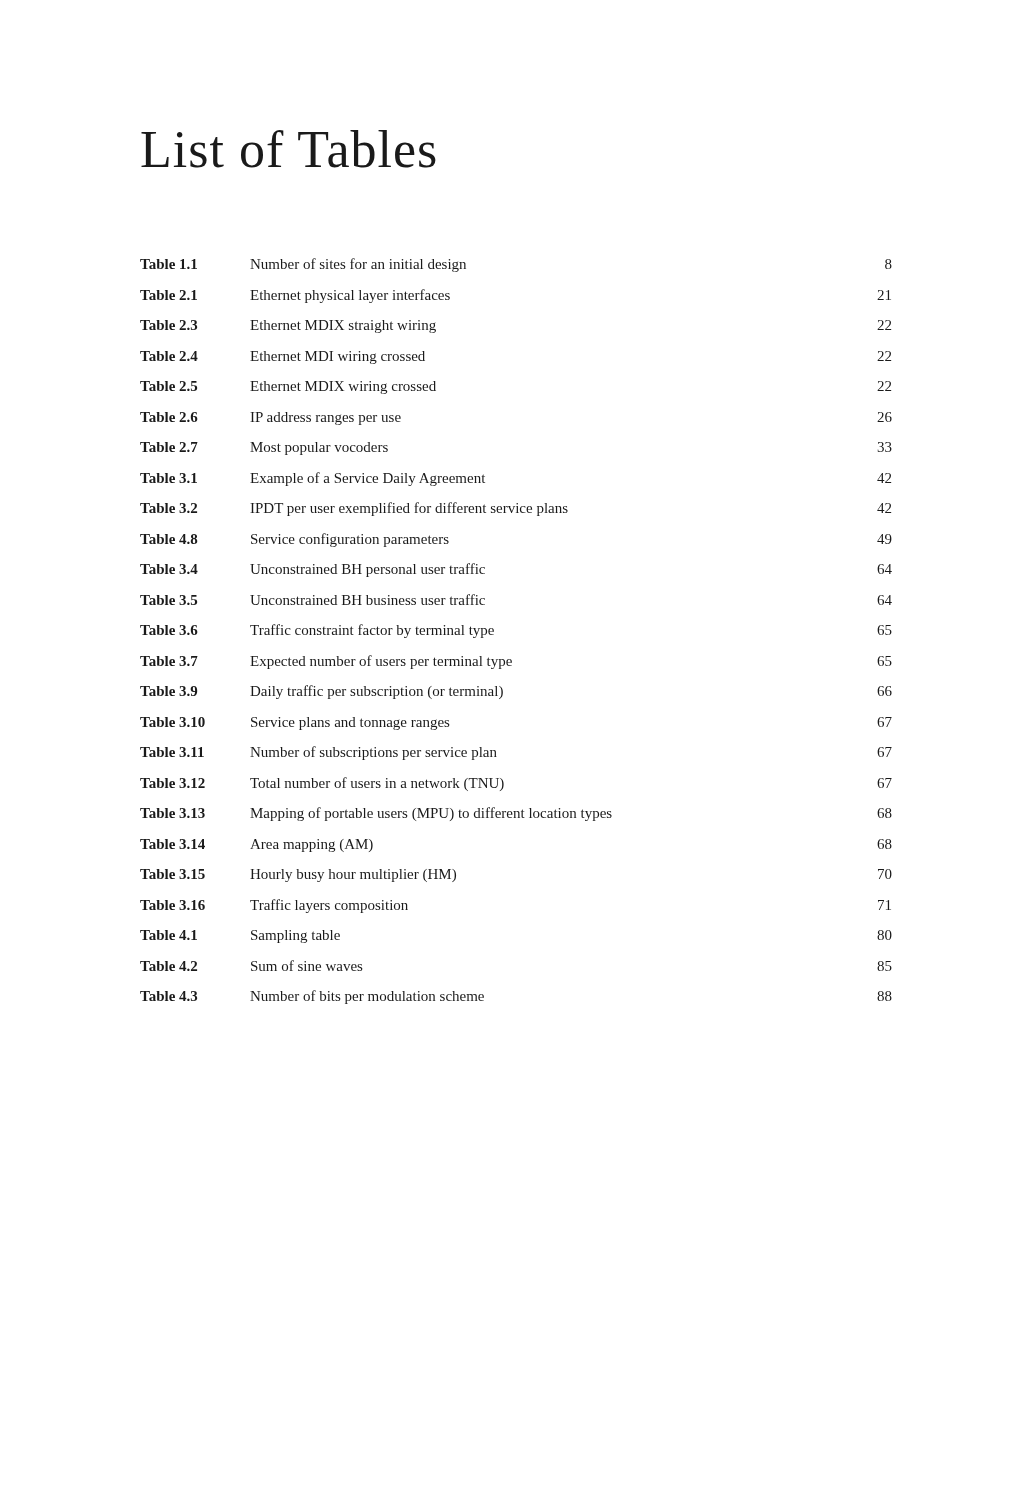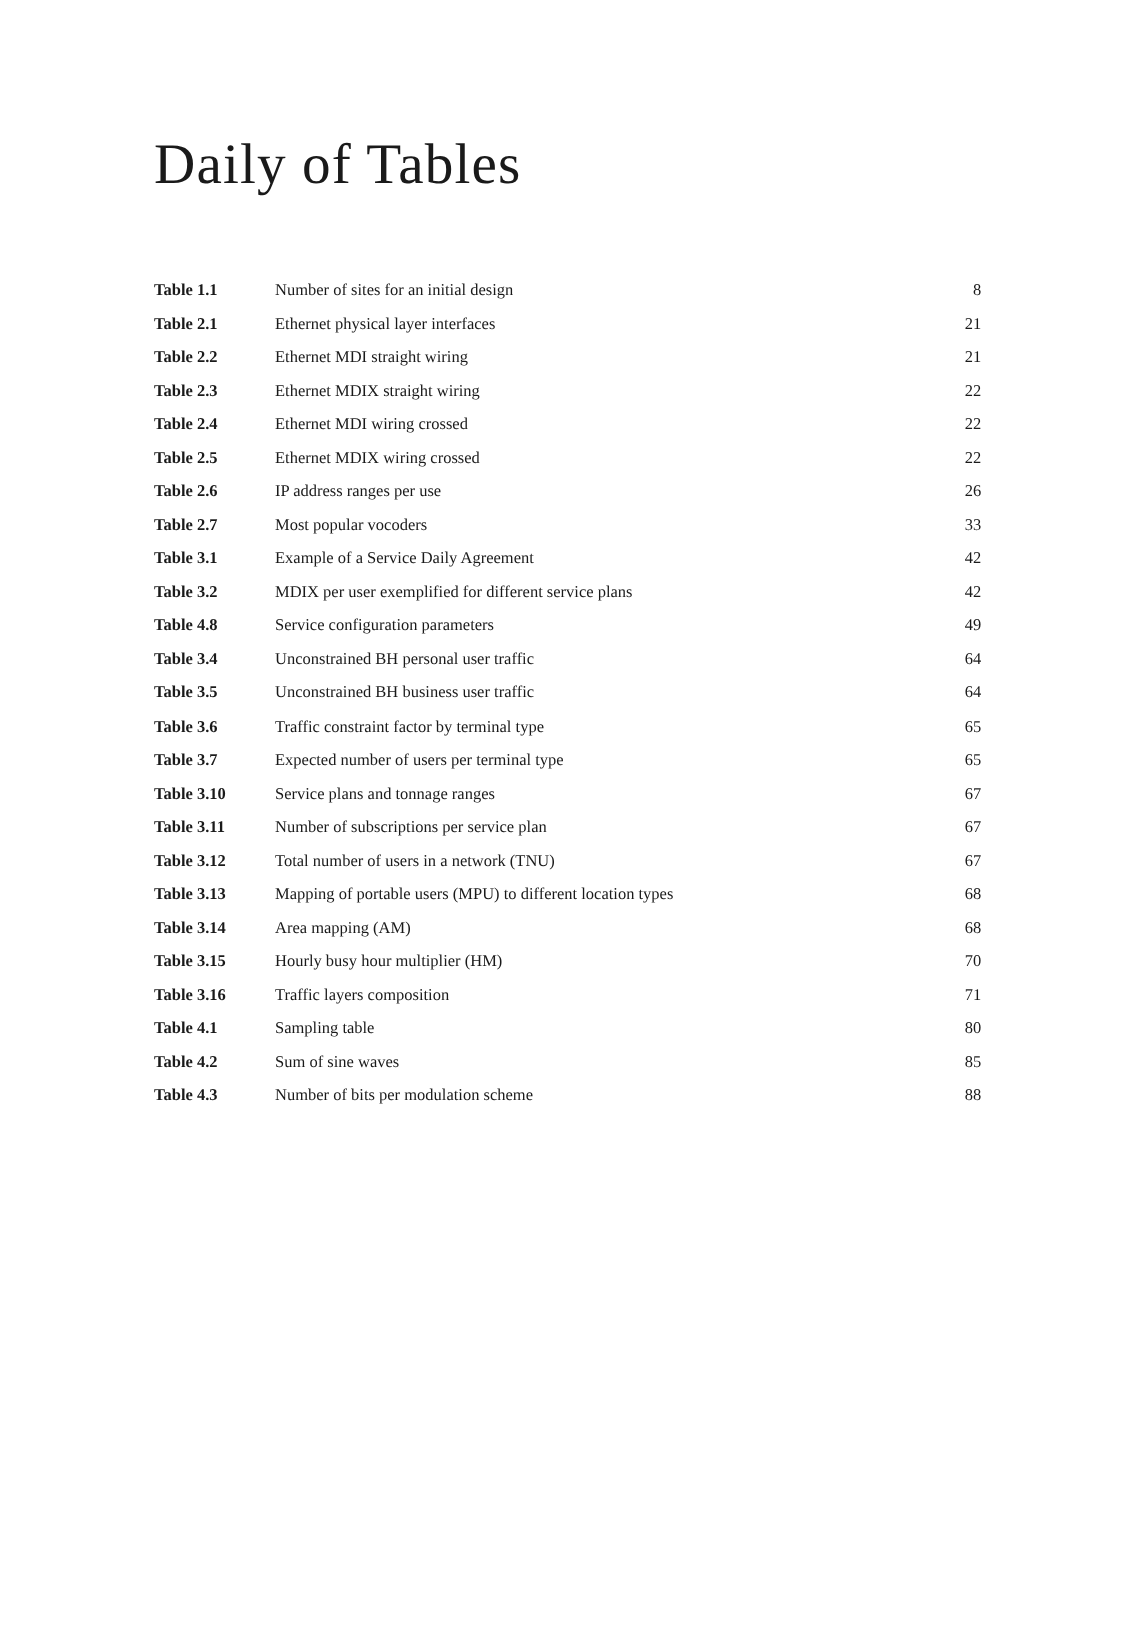--- a/index.html
+++ b/index.html
@@ -55,37 +55,32 @@
     .toc-page {
       text-align: right;
       white-space: nowrap;
       padding-left: 20px;
       min-width: 30px;
     }
   </style>
 </head>
 <body>
 
-<h1 class="page-title">Daily of Tables</h1>
+<h1 class="page-title">List of Tables</h1>
 
 <table class="toc-table">
   <tbody id="toc-body">
   <tr>
         <td class="toc-label">Table 1.1</td>
         <td class="toc-description">Number of sites for an initial design</td>
         <td class="toc-page">8</td>
       </tr>
       <tr>
         <td class="toc-label">Table 2.1</td>
         <td class="toc-description">Ethernet physical layer interfaces</td>
-        <td class="toc-page">21</td>
-      </tr>
-      <tr>
-        <td class="toc-label">Table 2.2</td>
-        <td class="toc-description">Ethernet MDI straight wiring</td>
         <td class="toc-page">21</td>
       </tr>
       <tr>
         <td class="toc-label">Table 2.3</td>
         <td class="toc-description">Ethernet MDIX straight wiring</td>
         <td class="toc-page">22</td>
       </tr>
       <tr>
         <td class="toc-label">Table 2.4</td>
         <td class="toc-description">Ethernet MDI wiring crossed</td>
@@ -106,21 +101,21 @@
         <td class="toc-description">Most popular vocoders</td>
         <td class="toc-page">33</td>
       </tr>
       <tr>
         <td class="toc-label">Table 3.1</td>
         <td class="toc-description">Example of a Service Daily Agreement</td>
         <td class="toc-page">42</td>
       </tr>
       <tr>
         <td class="toc-label">Table 3.2</td>
-        <td class="toc-description">MDIX per user exemplified for different service plans</td>
+        <td class="toc-description">IPDT per user exemplified for different service plans</td>
         <td class="toc-page">42</td>
       </tr>
       <tr>
         <td class="toc-label">Table 4.8</td>
         <td class="toc-description">Service configuration parameters</td>
         <td class="toc-page">49</td>
       </tr>
       <tr>
         <td class="toc-label">Table 3.4</td>
         <td class="toc-description">Unconstrained BH personal user traffic</td>
@@ -133,20 +128,25 @@
       </tr>
       <tr>
         <td class="toc-label">Table 3.6</td>
         <td class="toc-description">Traffic constraint factor by terminal type</td>
         <td class="toc-page">65</td>
       </tr>
       <tr>
         <td class="toc-label">Table 3.7</td>
         <td class="toc-description">Expected number of users per terminal type</td>
         <td class="toc-page">65</td>
+      </tr>
+      <tr>
+        <td class="toc-label">Table 3.9</td>
+        <td class="toc-description">Daily traffic per subscription (or terminal)</td>
+        <td class="toc-page">66</td>
       </tr>
       <tr>
         <td class="toc-label">Table 3.10</td>
         <td class="toc-description">Service plans and tonnage ranges</td>
         <td class="toc-page">67</td>
       </tr>
       <tr>
         <td class="toc-label">Table 3.11</td>
         <td class="toc-description">Number of subscriptions per service plan</td>
         <td class="toc-page">67</td>

